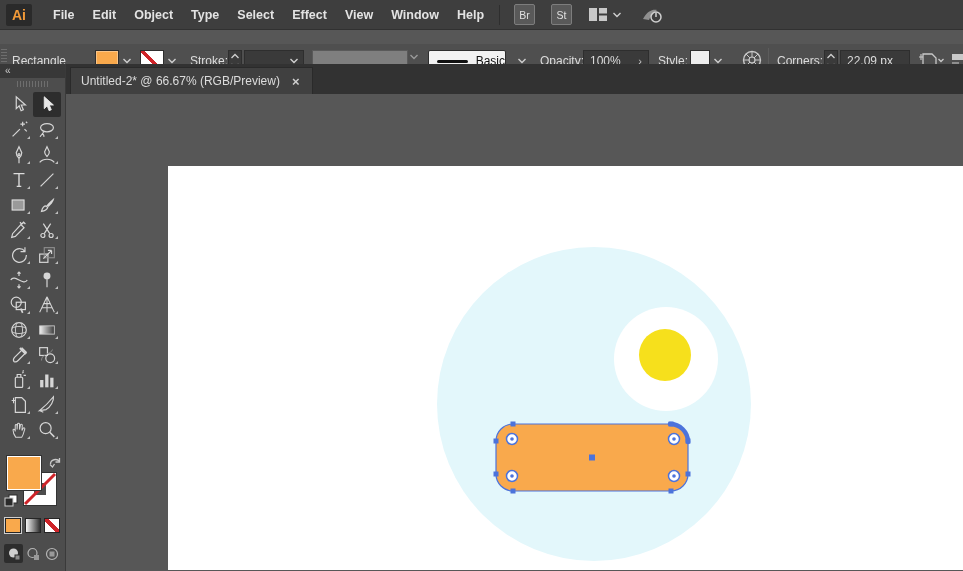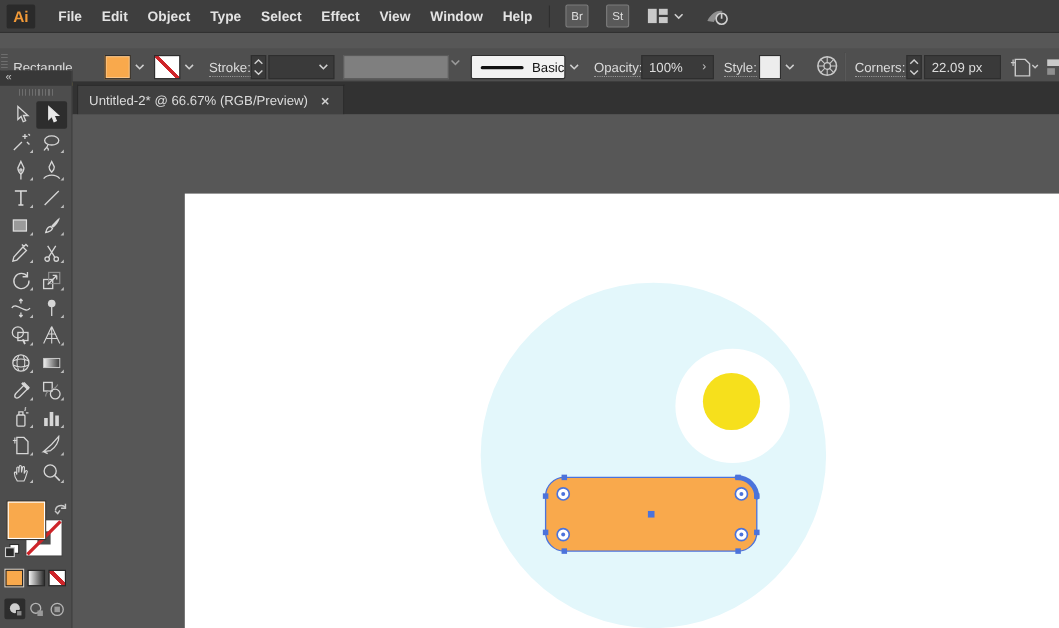--- a/index.html
+++ b/index.html
@@ -57,21 +57,21 @@
   .modebtn.sel{box-shadow:0 0 0 1px #cfcfcf;}
   .modebtn.mfill{background:#F9A94C;}
   .modebtn.mgrad{background:linear-gradient(90deg,#f5f5f5,#2f2f2f);}
   .modebtn.mnone{background:linear-gradient(45deg,#fff 40%,#CE2429 40%,#CE2429 60%,#fff 60%);}
   .drawmodes{display:flex;justify-content:space-between;padding:0 4px;margin-top:11px;}
   .drawmode{width:19px;height:19px;display:flex;align-items:center;justify-content:center;border-radius:2px;}
   .drawmode.active{background:#2D2D2D;}
 
   
   .canvas-col{position:relative;width:897px;height:507px;display:flex;flex-direction:column;}
-  .tabbar{height:30px;background:#323232;display:flex;align-items:flex-end;margin-top:10px;}
+  .tabbar{height:30px;background:#323232;display:flex;align-items:flex-end;}
   .tab{height:27px;margin-left:4px;background:#404040;display:flex;align-items:center;padding:0 10px;color:#DCDCDC;font-size:12px;gap:10px;border:1px solid #2a2a2a;border-bottom:none;}
   .tab .close{color:#CFCFCF;font-weight:bold;font-size:13px;padding:0 2px;cursor:default;}
   .canvas{position:relative;flex:1;background:#575757;overflow:hidden;}
   .canvas svg{position:absolute;left:0;top:0;}
 </style>
 </head>
 <body>
 
 <div class="app">
 
@@ -142,21 +142,21 @@
           <polyline points="1.5,2 5,5.5 8.5,2" fill="none" stroke="#CFCFCF" stroke-width="1.4"></polyline>
         </svg>
     </div>
     <div class="dd-disabled" style="left:312px;width:96px"></div>
     <div class="cb-icon" style="left:409px;top:9px">
       <svg width="10" height="8" viewBox="0 0 10 8">
           <polyline points="1.5,2 5,5.5 8.5,2" fill="none" stroke="#9a9a9a" stroke-width="1.4"></polyline>
         </svg>
     </div>
 
-    <div class="brush-box" style="left:428px;width:86px">
+    <div class="brush-box" style="left:428px;width:78px">
       <div class="brush-line"></div>
       <span class="brush-name">Basic</span>
     </div>
     <button class="dd-btn" style="left:514px">
       <svg width="10" height="8" viewBox="0 0 10 8">
           <polyline points="1.5,2 5,5.5 8.5,2" fill="none" stroke="#CFCFCF" stroke-width="1.4"></polyline>
         </svg>
     </button>
 
     <span class="cb-label cb-link" style="left:540px">Opacity:</span>

